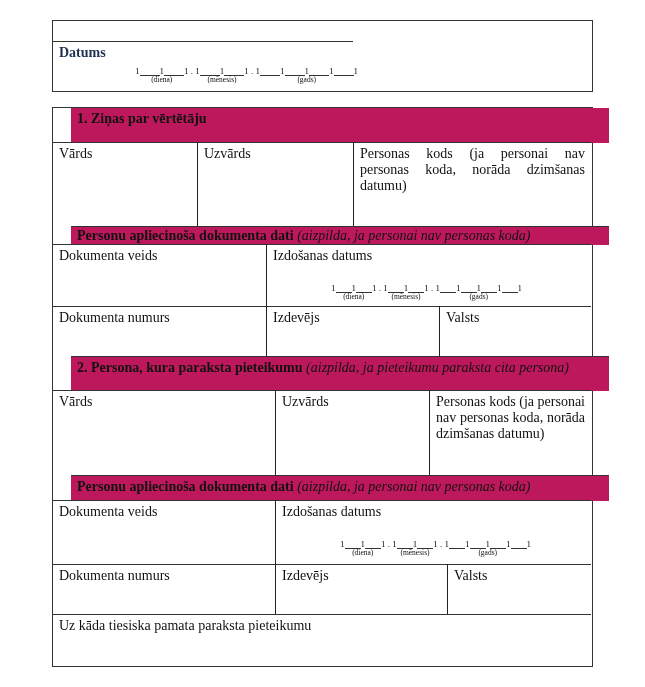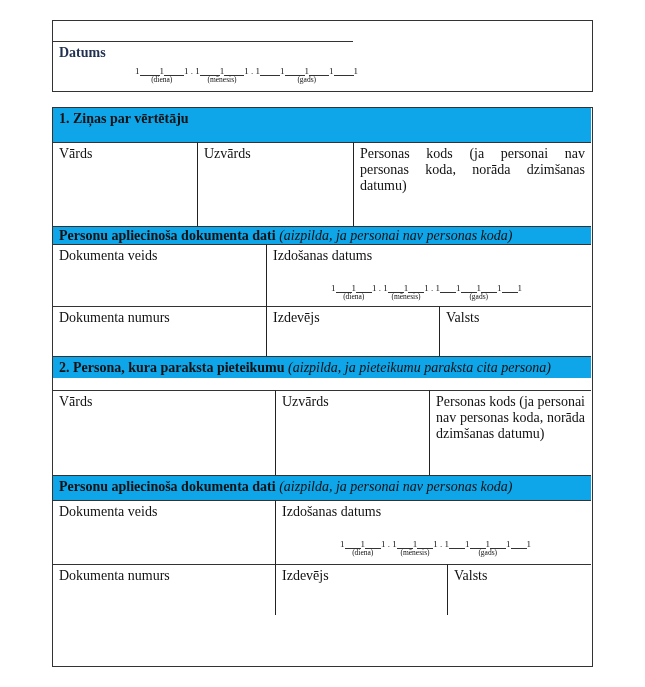--- a/index.html
+++ b/index.html
@@ -1,21 +1,21 @@
 <!DOCTYPE html>
 <html><head>
 <meta charset="utf-8">
 <style>
   html, body { margin: 0; padding: 0; background: #ffffff; }
   body { width: 645px; height: 687px; position: relative; font-family: "Liberation Serif", "DejaVu Serif", serif; color: #111; overflow: hidden; }
   .tbl { position: absolute; border: 1.5px solid #333; box-sizing: border-box; }
   .cell { position: absolute; box-sizing: border-box; font-size: 14px; line-height: 16px; padding: 3px 6px; }
   .bl { border-left: 1.5px solid #222; }
   .bt { border-top: 1.5px solid #333; }
-  .hdr { background: #0ea5e9; font-weight: bold; font-size: 14px; }
+  .hdr { background: #be185d; font-weight: bold; font-size: 14px; margin-left: 18px; }
   .hdr .it { font-weight: normal; font-style: italic; }
   .just { text-align: justify; text-align-last: left; }
   .datums-label { color: #1f3050; font-weight: bold; font-size: 14px; }
   .vieta-label { font-weight: bold; font-size: 13px; }
   .dateline { position: absolute; font-size: 9px; white-space: nowrap; line-height: 10px; margin-left: 48px; }
   .seg { display: inline-block; position: relative; text-align: center; }
   .seg .u { display: inline-block; border-bottom: 1px solid #333; height: 9px; vertical-align: bottom; }
   .sub { position: absolute; top: 10px; left: 0; right: 0; text-align: center; font-size: 7.5px; line-height: 8px; }
 </style>
 </head>
@@ -61,21 +61,21 @@
   <div class="cell bt" style="left:0; top:198px; width:213px; height:51px;">
     <span>Dokumenta numurs</span>
   </div>
   <div class="cell bt bl" style="left:213px; top:198px; width:173px; height:51px;">
     <span>Izdevējs</span>
   </div>
   <div class="cell bt bl" style="left:386px; top:198px; width:152px; height:51px;">
     <span>Valsts</span>
   </div>
 
-  <div class="cell hdr bt" style="left:0; top:248px; width:538px; height:22px; padding-top:3px;">
+  <div class="cell hdr bt" style="left:0; top:248px; width:538px; height:35px; padding-top:3px;">
     <span>2. Persona, kura paraksta pieteikumu</span>
     <span class="it">(aizpilda, ja pieteikumu paraksta cita persona)</span>
   </div>
 
   <div class="cell bt" style="left:0; top:282px; width:222px; height:86px;">
     <span>Vārds</span>
   </div>
   <div class="cell bt bl" style="left:222px; top:282px; width:154px; height:86px;">
     <span>Uzvārds</span>
   </div>
@@ -99,13 +99,16 @@
   <div class="cell bt" style="left:0; top:456px; width:222px; height:51px;">
     <span>Dokumenta numurs</span>
   </div>
   <div class="cell bt bl" style="left:222px; top:456px; width:172px; height:51px;">
     <span>Izdevējs</span>
   </div>
   <div class="cell bt bl" style="left:394px; top:456px; width:144px; height:51px;">
     <span>Valsts</span>
   </div>
 
+  <div class="cell bt" style="left:0; top:506px; width:538px; height:51px;">
+    <span>Uz kāda tiesiska pamata paraksta pieteikumu</span>
+  </div>
 </div>
 
 </body></html>

